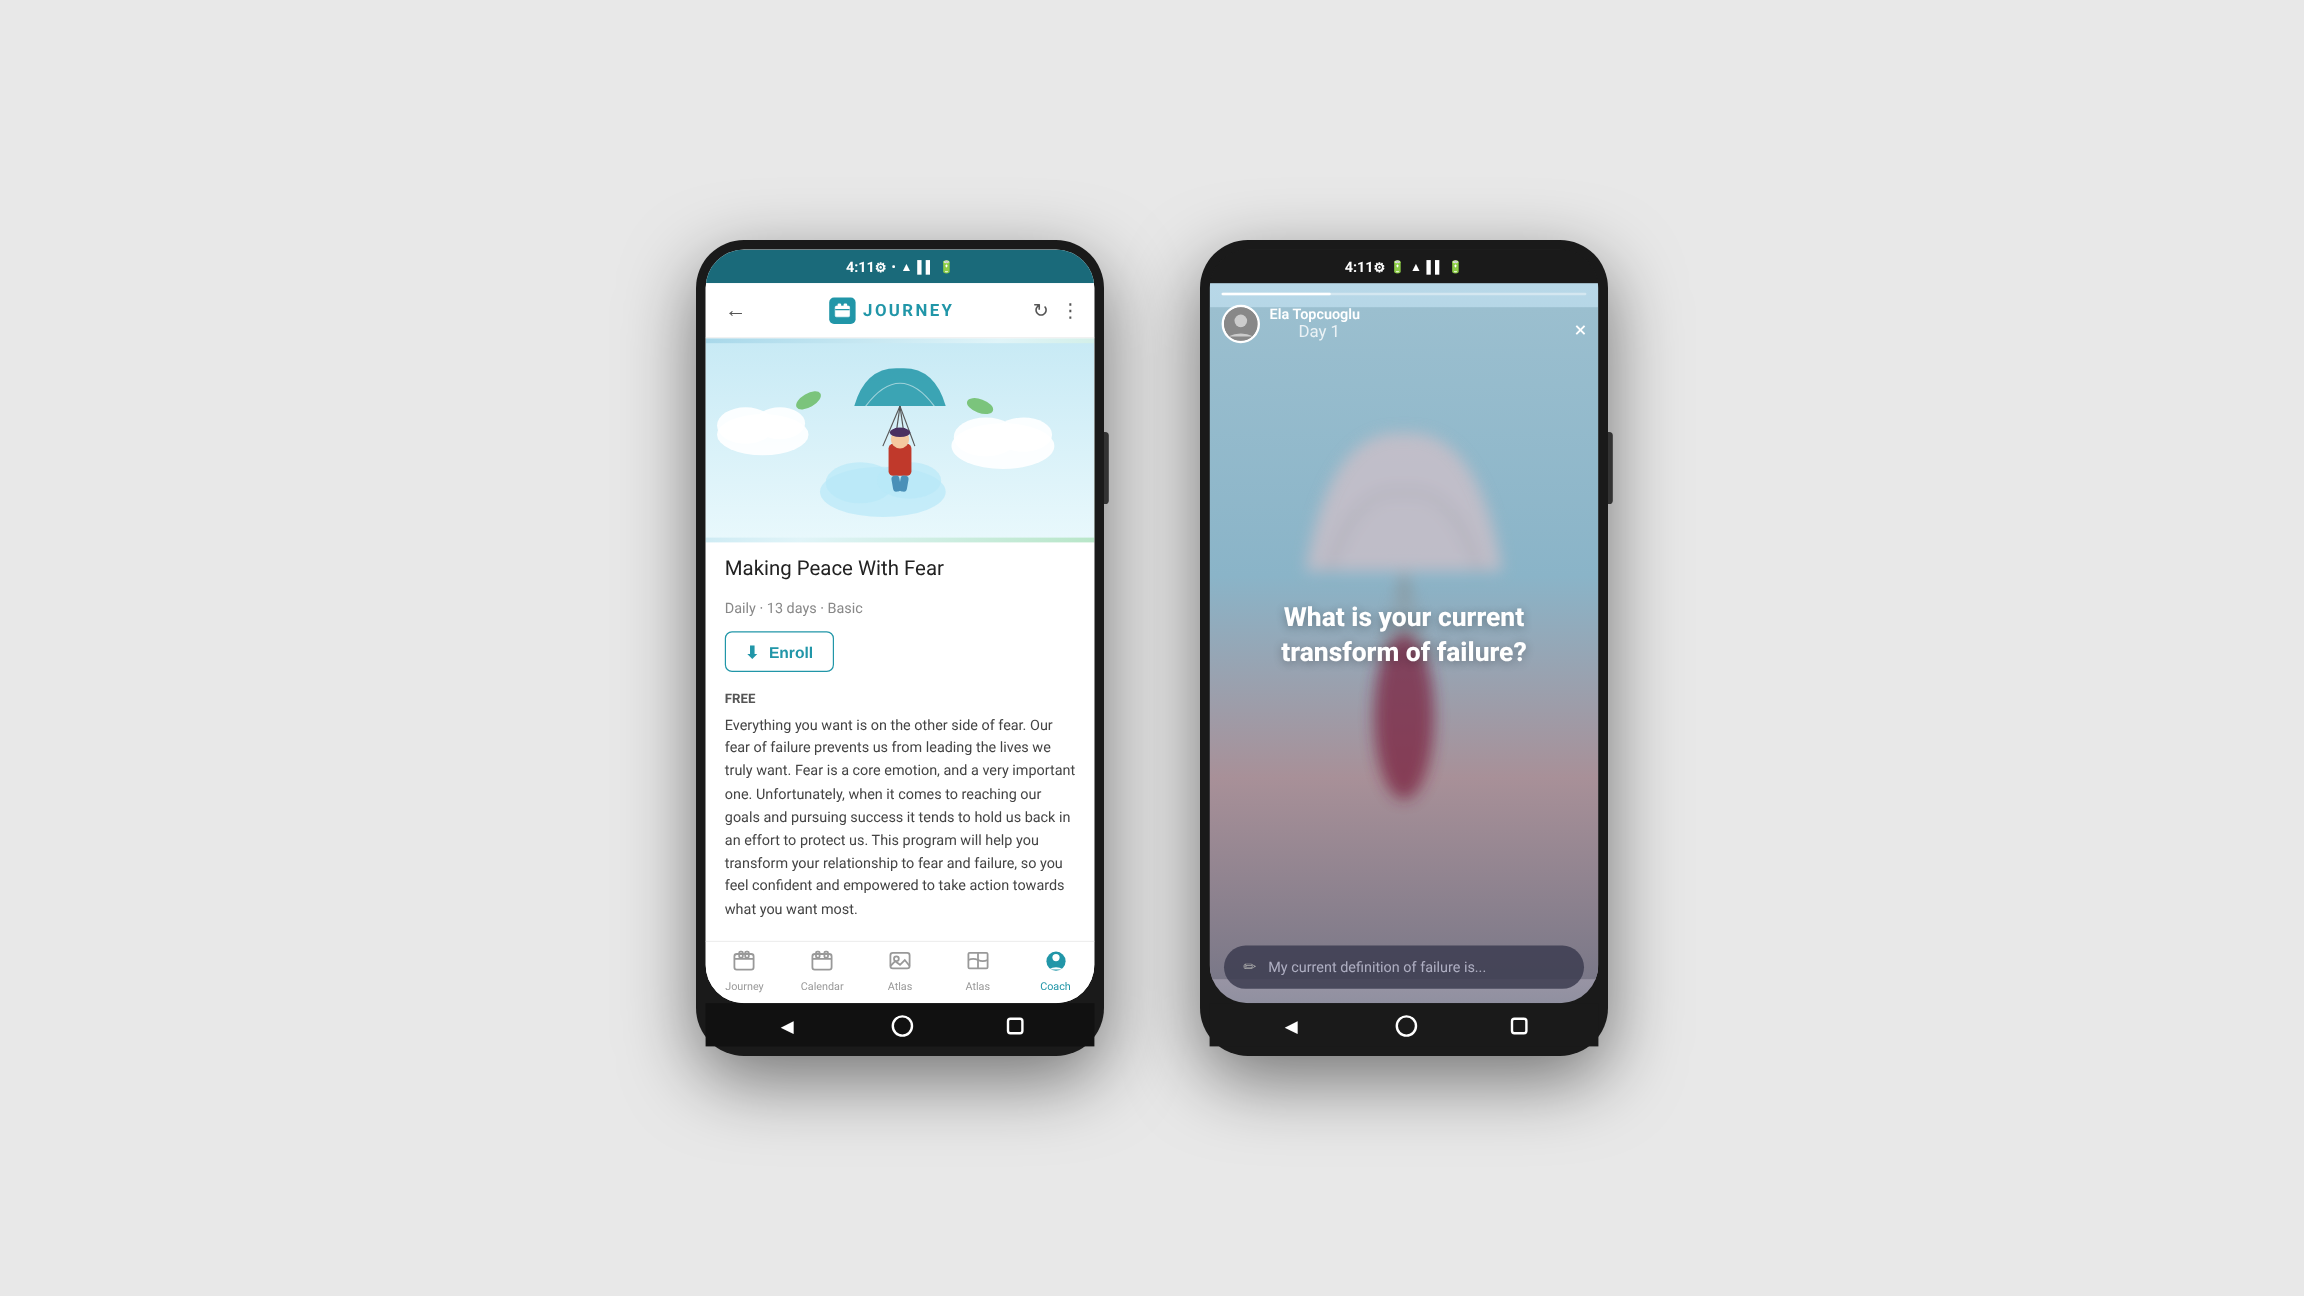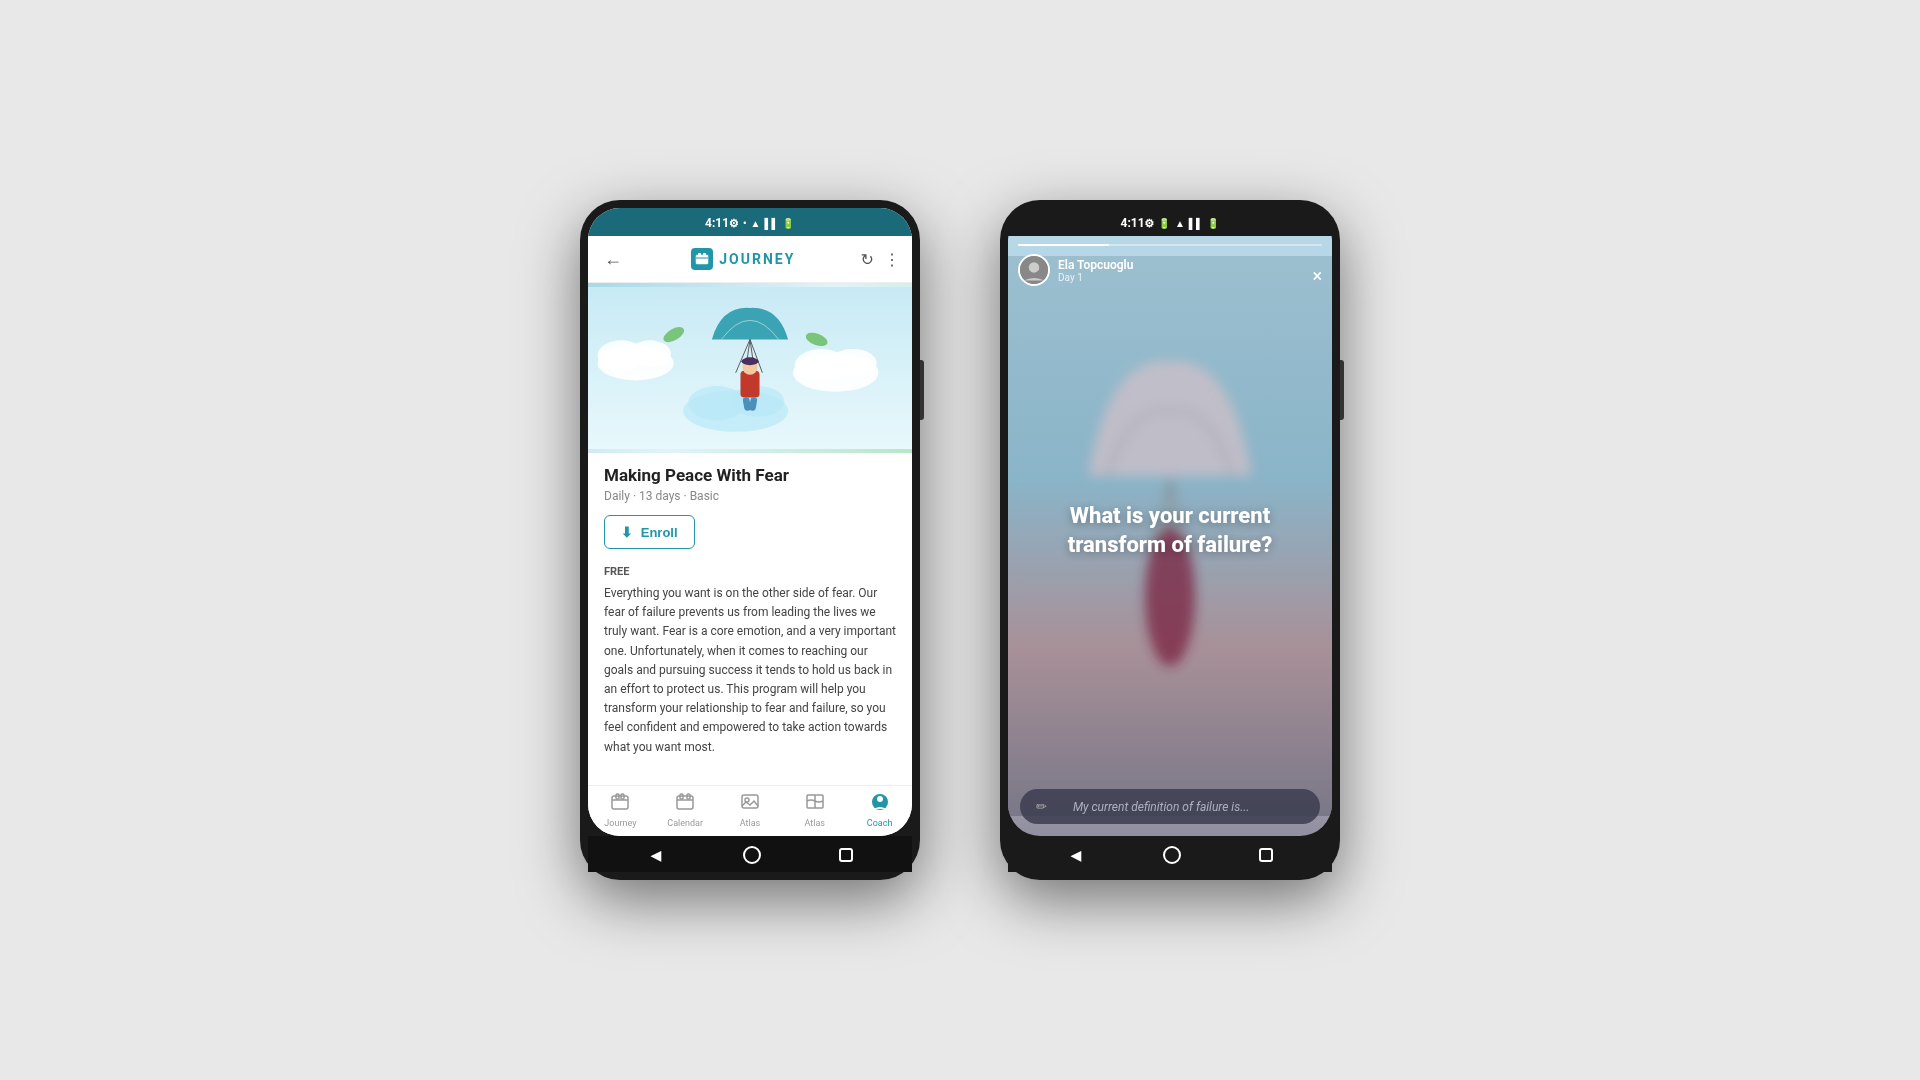--- a/index.html
+++ b/index.html
@@ -151,23 +151,23 @@
       flex: 1;
       overflow-y: auto;
       padding: 12px 16px;
       background: #fff;
     }
 
     .content-area::-webkit-scrollbar { display: none; }
 
     .program-title {
       font-size: 17px;
-      font-weight: 700;
+      font-weight: 400;
       color: #222;
-      margin-bottom: 4px;
+      margin-bottom: 16px;
     }
 
     .program-meta {
       font-size: 12px;
       color: #888;
       margin-bottom: 12px;
     }
 
     .enroll-btn {
       display: flex;
@@ -339,22 +339,23 @@
       font-weight: bold;
     }
 
     .story-name {
       font-size: 12px;
       font-weight: 600;
       color: #fff;
     }
 
     .story-day {
-      font-size: 10px;
+      font-size: 14px;
       color: rgba(255,255,255,0.8);
+      margin-left: 24px;
     }
 
     .story-close {
       color: #fff;
       font-size: 18px;
       cursor: pointer;
     }
 
     
     .question-text {
@@ -387,22 +388,20 @@
     }
 
     .input-pencil {
       color: #aaa;
       font-size: 13px;
     }
 
     .input-placeholder {
       font-size: 12px;
       color: rgba(200,200,220,0.8);
-      font-style: italic;
-      margin-left: 16px;
     }
 
     
     .phone2-nav-bar {
       display: flex;
       justify-content: space-around;
       align-items: center;
       padding: 10px 20px 8px;
       background: #1a1a1a;
     }

